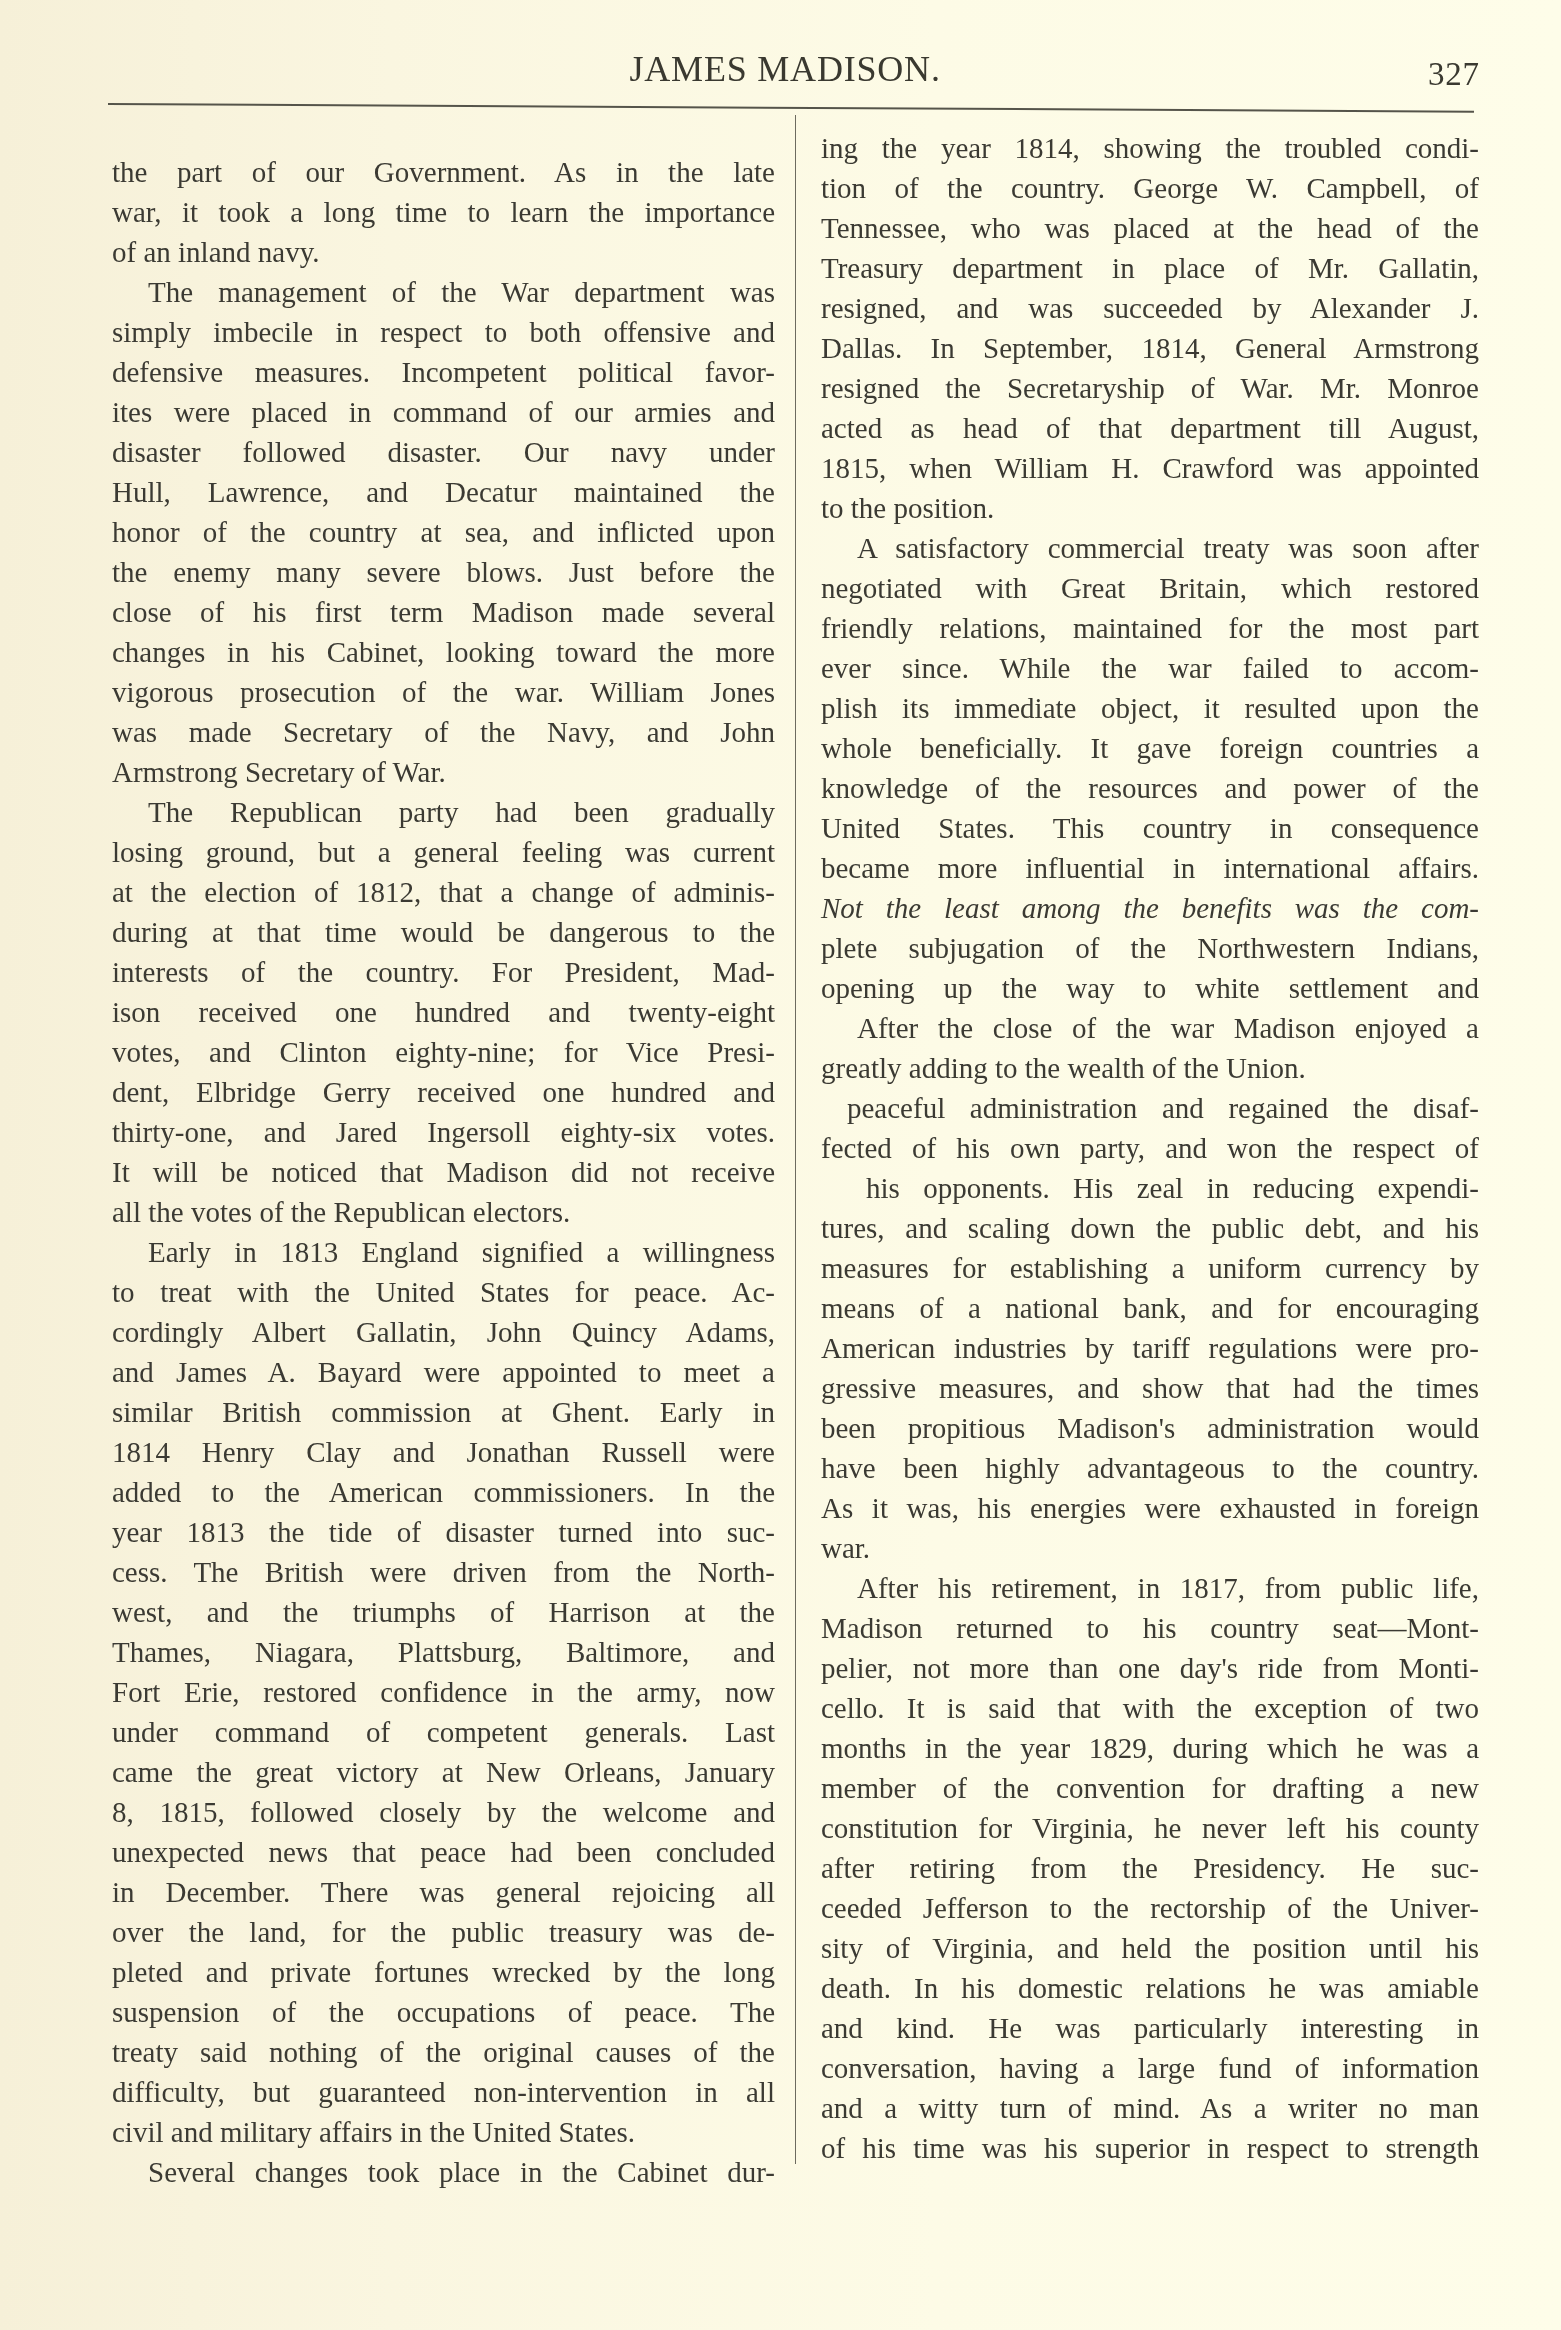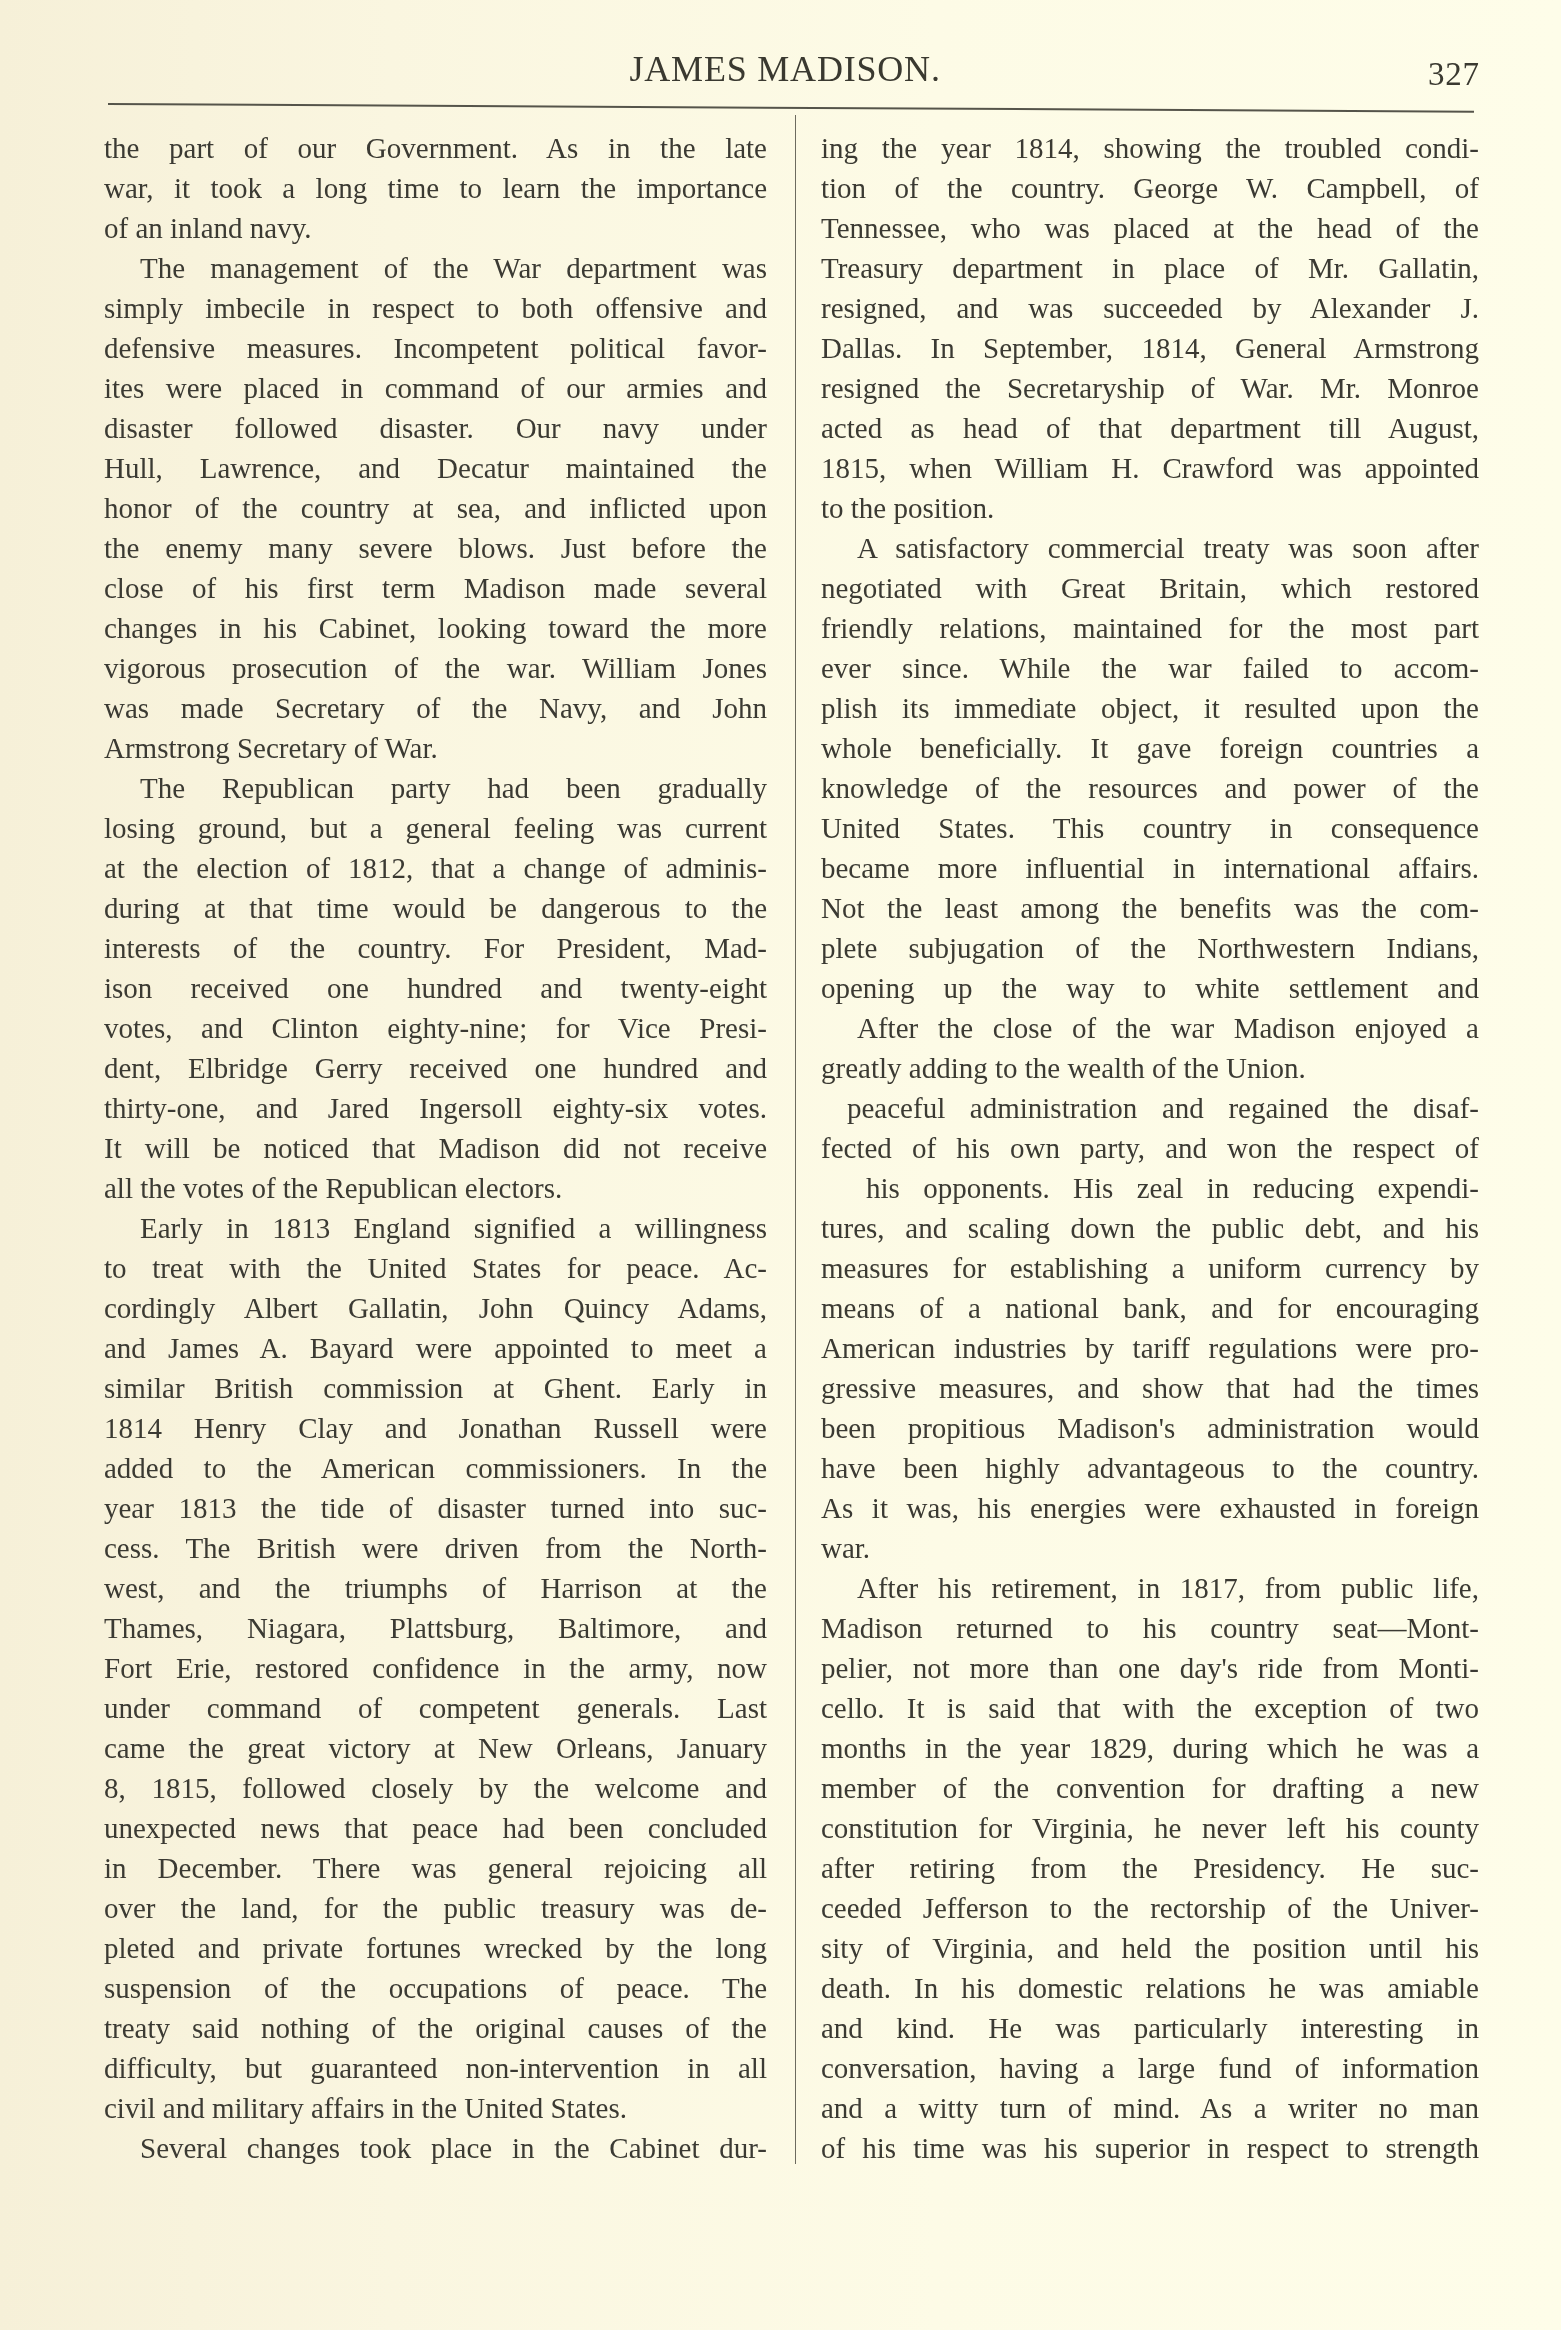--- a/index.html
+++ b/index.html
@@ -45,21 +45,21 @@
     left: 795px;
     top: 115px;
     height: 2049px;
     width: 0;
     border-left: 1.2px solid #6d6b5f;
   }
   .column {
     position: absolute;
     top: 128px;
   }
-  .col-left { left: 104px; width: 663px; }
+  .col-left { left: 112px; width: 663px; margin-top: 24px; }
   .col-right { left: 821px; width: 658px; }
   .line {
     display: block;
     height: 40px;
     line-height: 40px;
     font-size: 29px;
     text-align: justify;
     text-align-last: justify;
     white-space: nowrap;
     overflow: visible;
@@ -142,21 +142,21 @@
       <div class="line last">to the position.</div>
       <div class="line indent"><span style="white-space: nowrap; word-spacing: 0px;">A satisfactory commercial treaty was soon after</span></div>
       <div class="line"><span style="white-space: nowrap; word-spacing: 0px;">negotiated with Great Britain, which restored</span></div>
       <div class="line"><span style="white-space: nowrap; word-spacing: 0px;">friendly relations, maintained for the most part</span></div>
       <div class="line"><span style="white-space: nowrap; word-spacing: 0px;">ever since. While the war failed to accom-</span></div>
       <div class="line"><span style="white-space: nowrap; word-spacing: 0px;">plish its immediate object, it resulted upon the</span></div>
       <div class="line"><span style="white-space: nowrap; word-spacing: 0px;">whole beneficially. It gave foreign countries a</span></div>
       <div class="line"><span style="white-space: nowrap; word-spacing: 0px;">knowledge of the resources and power of the</span></div>
       <div class="line"><span style="white-space: nowrap; word-spacing: 0px;">United States. This country in consequence</span></div>
       <div class="line"><span style="white-space: nowrap; word-spacing: 0px;">became more influential in international affairs.</span></div>
-      <div class="line"><span style="white-space: nowrap; word-spacing: 0px;">Not the least among the benefits was the com-</span></div>
+      <div class="line"><span style="white-space: nowrap; word-spacing: 0px; font-style: italic;">Not the least among the benefits was the com-</span></div>
       <div class="line"><span style="white-space: nowrap; word-spacing: 0px;">plete subjugation of the Northwestern Indians,</span></div>
       <div class="line"><span style="white-space: nowrap; word-spacing: 0px;">opening up the way to white settlement and</span></div>
       <div class="line indent"><span style="white-space: nowrap; word-spacing: 0px;">After the close of the war Madison enjoyed a</span></div>
       <div class="line last">greatly adding to the wealth of the Union.</div>
       <div class="line"><span style="white-space: nowrap; word-spacing: 0px; margin-left: 26px;">peaceful administration and regained the disaf-</span></div>
       <div class="line"><span style="white-space: nowrap; word-spacing: 0px;">fected of his own party, and won the respect of</span></div>
       <div class="line"><span style="white-space: nowrap; word-spacing: 0px; margin-left: 45px;">his opponents. His zeal in reducing expendi-</span></div>
       <div class="line"><span style="white-space: nowrap; word-spacing: 0px;">tures, and scaling down the public debt, and his</span></div>
       <div class="line"><span style="white-space: nowrap; word-spacing: 0px;">measures for establishing a uniform currency by</span></div>
       <div class="line"><span style="white-space: nowrap; word-spacing: 0px;">means of a national bank, and for encouraging</span></div>

